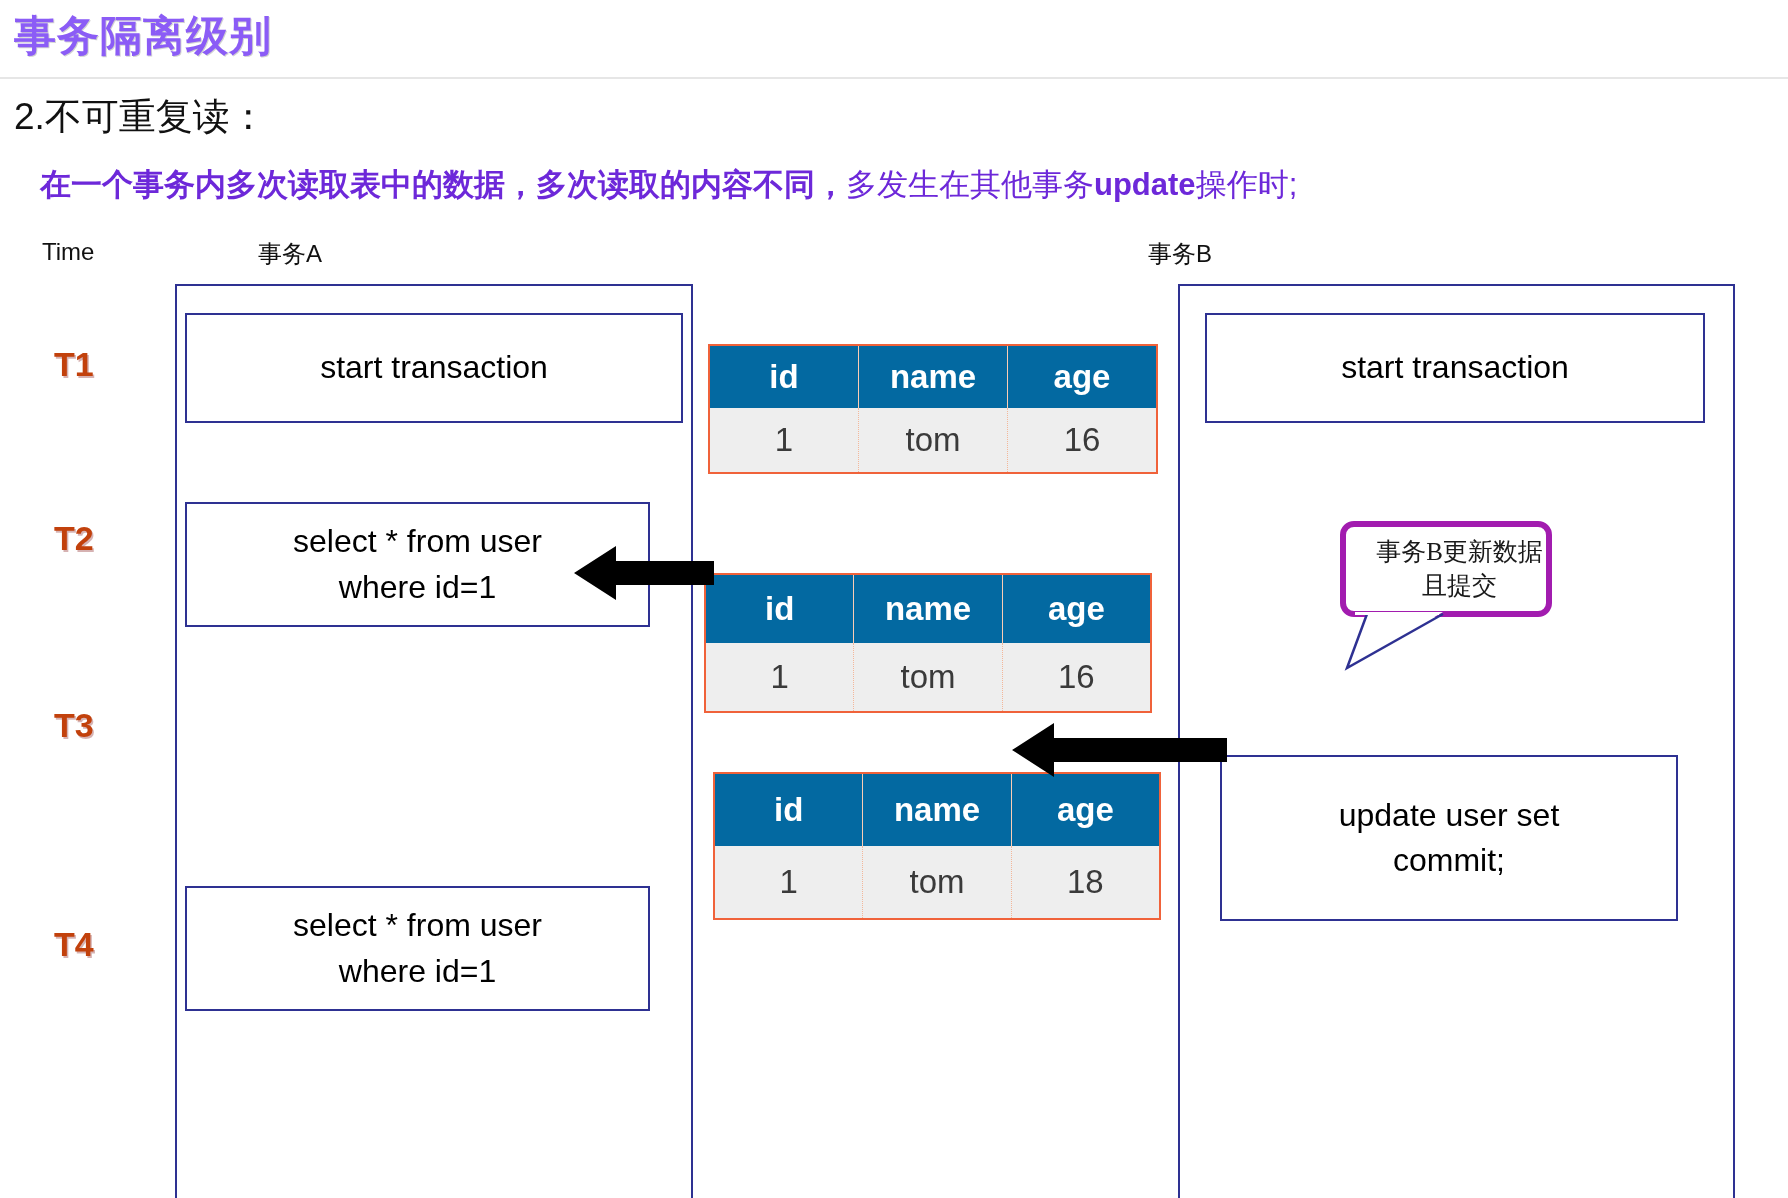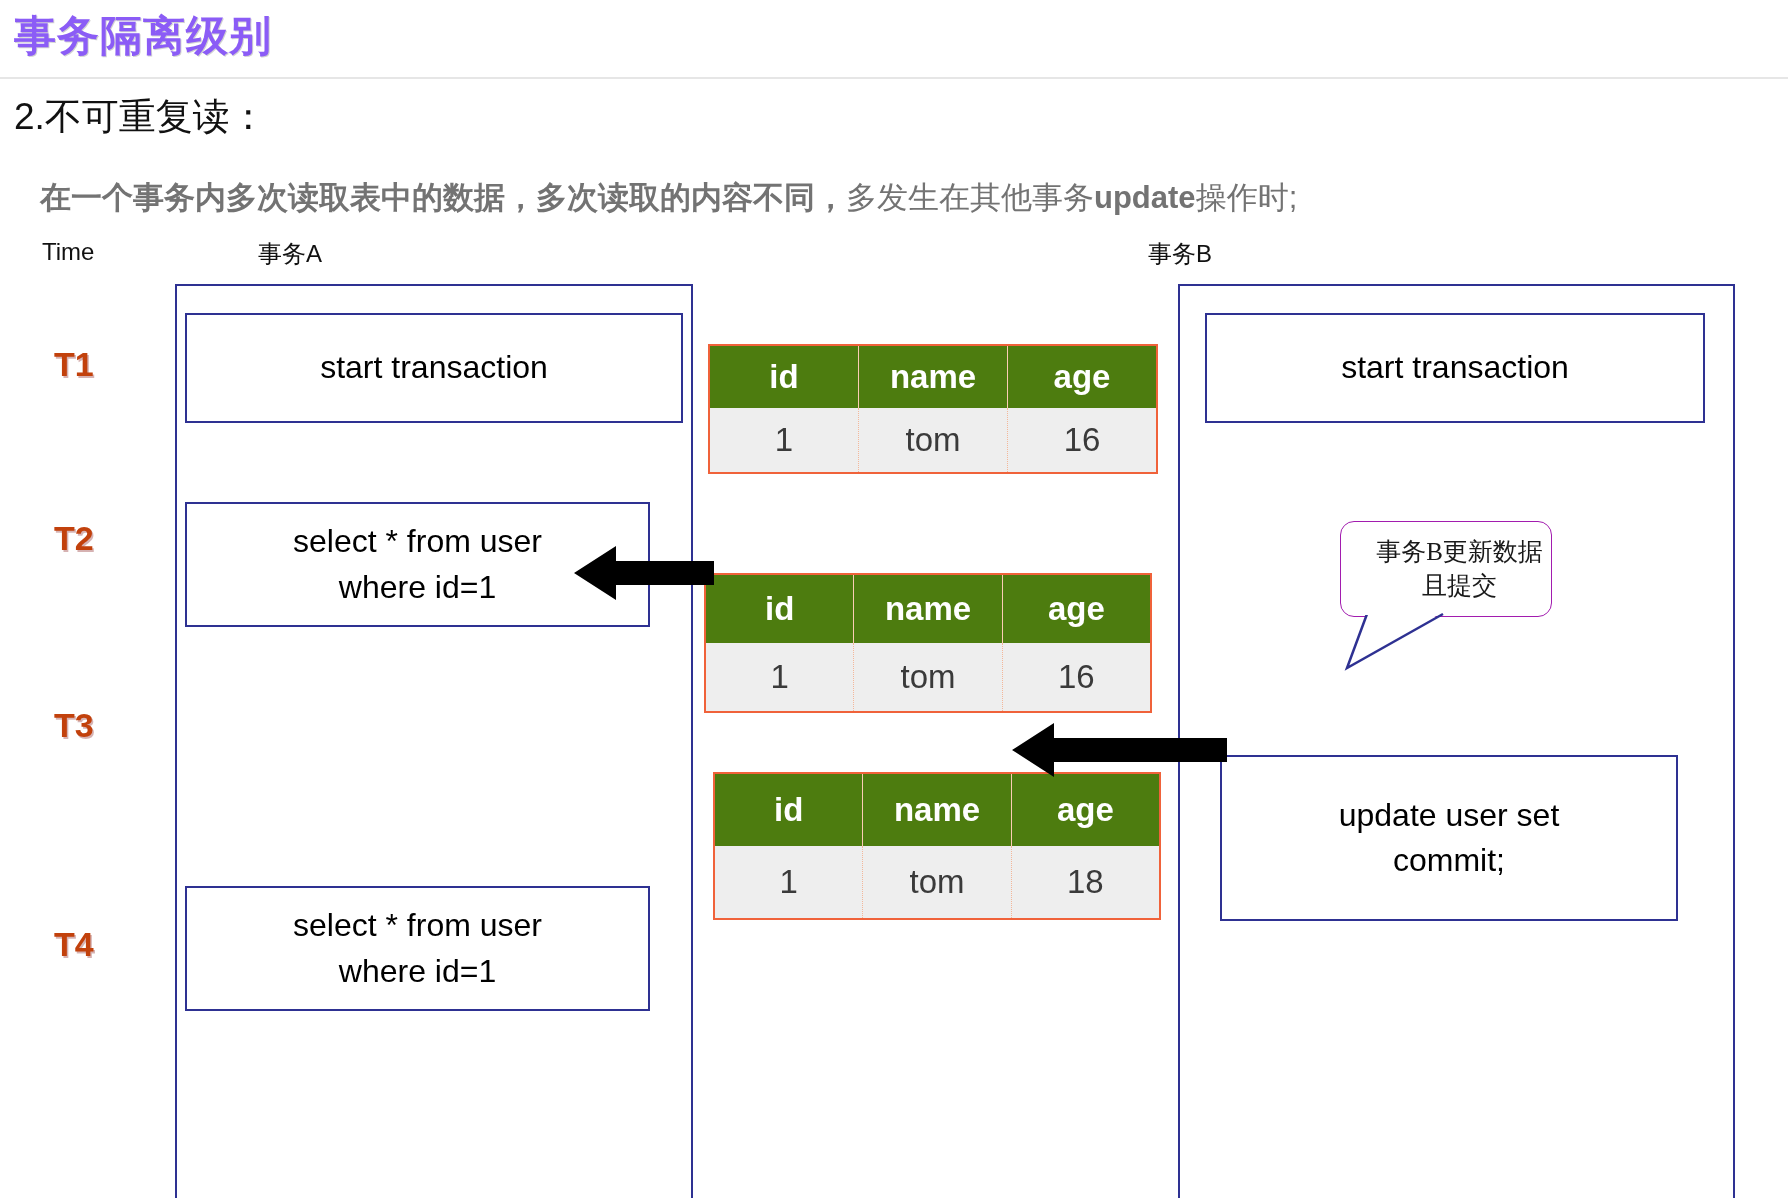--- a/index.html
+++ b/index.html
@@ -50,23 +50,23 @@
     top: 92px;
     font-size: 37px;
     font-weight: 500;
     color: #111;
     white-space: nowrap;
   }
 
   .lead-line {
     position: absolute;
     left: 40px;
-    top: 177px;
+    top: 164px;
     font-size: 31px;
-    color: #737373;
+    color: #6d28d9;
     white-space: nowrap;
   }
   .lead-line .b { font-weight: bold; }
   .lead-line .n { font-weight: normal; }
 
   
   .col-head {
     position: absolute;
     font-size: 24px;
     color: #111;
@@ -122,21 +122,21 @@
   .box-b-t1 { left: 1205px; top: 313px; width: 500px; height: 110px; }
   .box-b-t3 { left: 1220px; top: 755px; width: 458px; height: 166px; }
 
   
   .bubble {
     position: absolute;
     left: 1340px;
     top: 521px;
     width: 212px;
     height: 96px;
-    border: 1px solid #a21caf;
+    border: 6px solid #a21caf;
     border-radius: 14px;
     background: #ffffff;
     box-sizing: border-box;
     display: flex;
     flex-direction: column;
     align-items: center;
     justify-content: center;
     font-size: 25px;
     line-height: 1.35;
     color: #1a1a1a;
@@ -156,21 +156,21 @@
   
   .dtable {
     position: absolute;
     box-sizing: border-box;
     border: 2px solid #f0623a;
     background: #ffffff;
     display: flex;
     flex-direction: column;
   }
   .dtable .trow { display: flex; width: 100%; }
-  .dtable .thead { background: #4d7c0f; }
+  .dtable .thead { background: #0369a1; }
   .dtable .tbody { background: #eeeeee; }
   .dtable .cell {
     flex: 1 1 0;
     display: flex;
     align-items: center;
     justify-content: center;
     box-sizing: border-box;
     white-space: nowrap;
   }
   .dtable .thead .cell {

